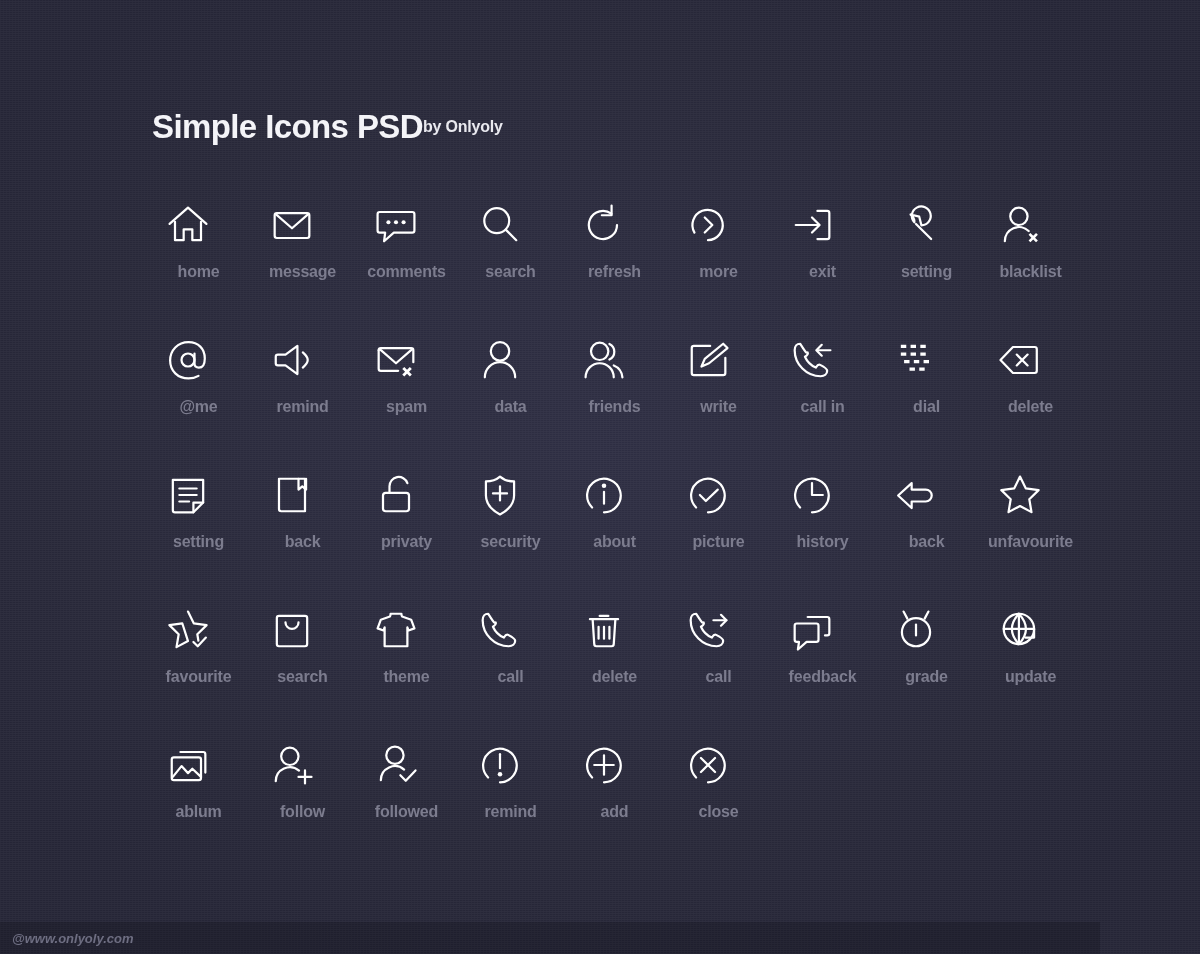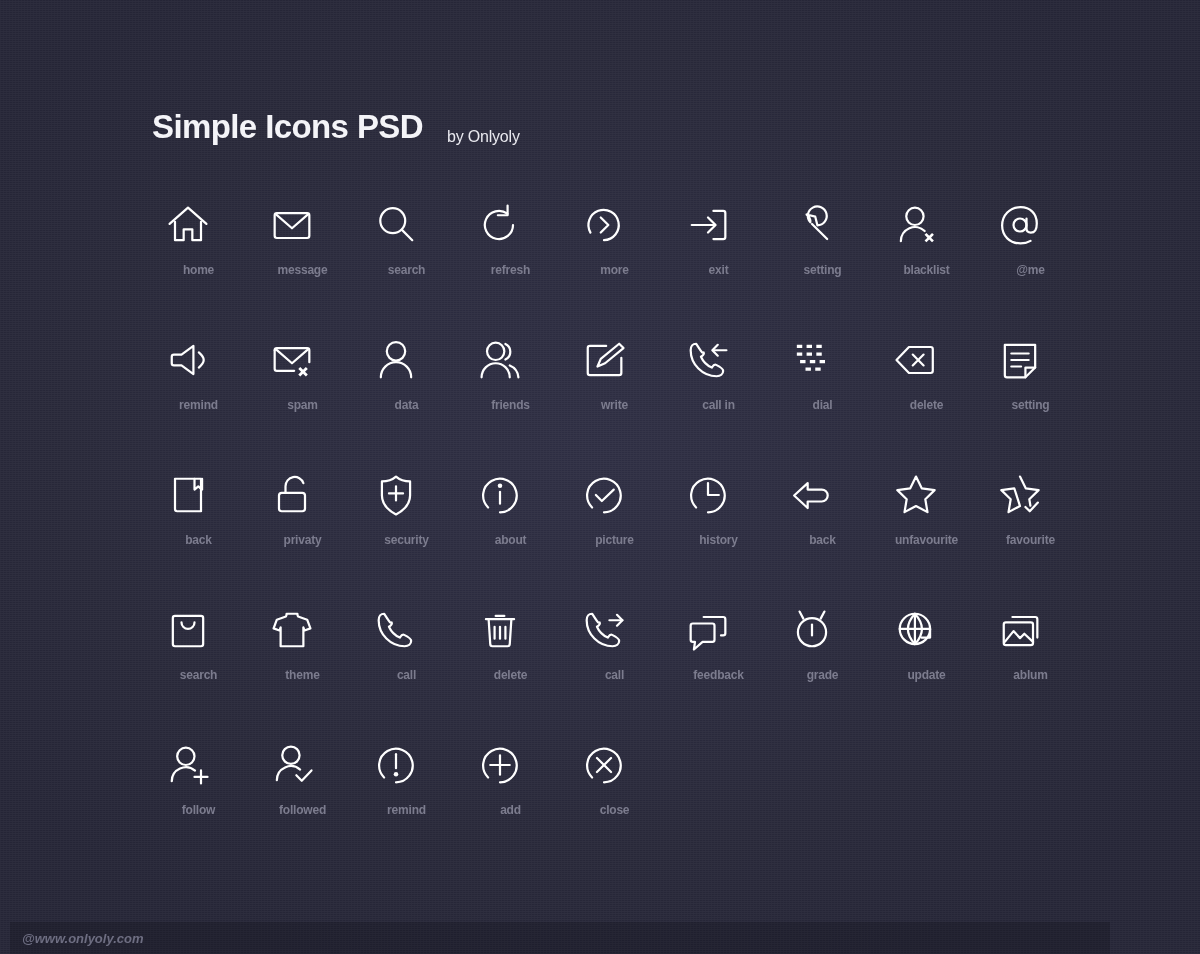--- a/index.html
+++ b/index.html
@@ -43,32 +43,32 @@
     position: absolute;
     inset: 0;
   }
 
   
   .header {
     position: absolute;
     left: 152px;
     top: 108px;
     display: flex;
-    align-items: flex-end;
-    gap: 24px;
+    align-items: center;
+    gap: 0;
   }
   .title {
     font-size: 33px;
     font-weight: bold;
     color: #f4f4f8;
     letter-spacing: -0.6px;
   }
   .subtitle {
     font-size: 16px;
-    font-weight: normal;
+    font-weight: bold;
     color: #e9e9ef;
     letter-spacing: -0.2px;
   }
 
   
   .grid {
     position: absolute;
     left: 136px;
     top: 192px;
     width: 936px;
@@ -103,32 +103,32 @@
     stroke-linejoin: round;
     fill: none;
   }
   .glyph svg .fil {
     fill: #ffffff;
     stroke: none;
   }
 
   .label {
     margin-top: 5px;
-    font-size: 12px;
+    font-size: 16px;
     font-weight: bold;
     color: #7c7c8e;
     letter-spacing: -0.2px;
     white-space: nowrap;
     margin-left: 21px;
   }
 
   
   .footer {
     position: absolute;
-    left: 10px;
+    left: 0;
     bottom: 0;
     width: 1100px;
     height: 32px;
     background: rgba(0,0,0,0.16);
     display: flex;
     align-items: center;
   }
   .footer-text {
     margin-left: 12px;
     font-size: 13px;
@@ -165,20 +165,31 @@
           <svg viewBox="0 0 48 48">
             <rect x="8" y="13" width="32" height="23" rx="2"></rect>
             <path d="M9 14 24 27 39 14"></path>
           </svg>
         </div>
         <div class="label">message</div>
       </div>
       <div class="cell">
         <div class="glyph">
           <svg viewBox="0 0 48 48">
+            <path d="M9 12h30a2 2 0 0 1 2 2v15a2 2 0 0 1-2 2H22l-9 8 1-8h-5a2 2 0 0 1-2-2V14a2 2 0 0 1 2-2z"></path>
+            <circle class="fil" cx="17" cy="21.5" r="1.9"></circle>
+            <circle class="fil" cx="24" cy="21.5" r="1.9"></circle>
+            <circle class="fil" cx="31" cy="21.5" r="1.9"></circle>
+          </svg>
+        </div>
+        <div class="label">comments</div>
+      </div>
+      <div class="cell">
+        <div class="glyph">
+          <svg viewBox="0 0 48 48">
             <circle cx="21" cy="20" r="11.5"></circle>
             <path d="M29.5 28.5 39 38"></path>
           </svg>
         </div>
         <div class="label">search</div>
       </div>
       <div class="cell">
         <div class="glyph">
           <svg viewBox="0 0 48 48">
             <path d="M36 24a13 13 0 1 1-5.2-10.4"></path>

